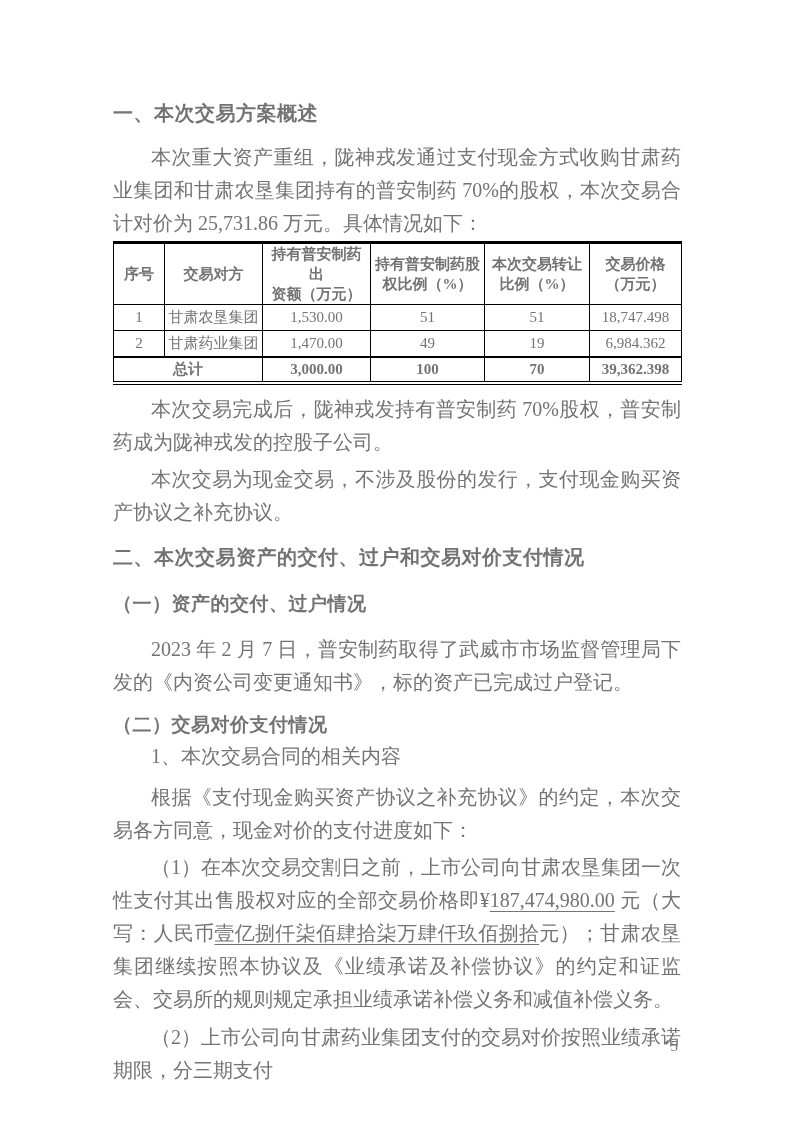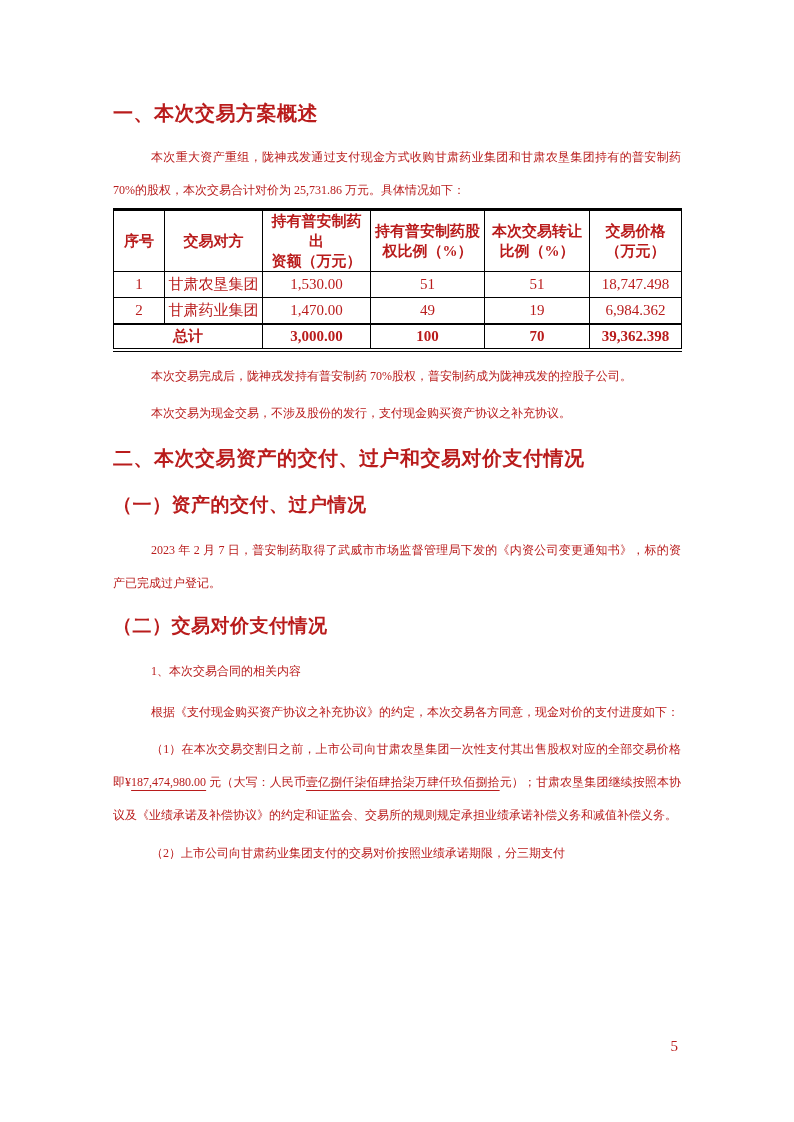--- a/index.html
+++ b/index.html
@@ -1,53 +1,53 @@
 <!DOCTYPE html>
 <html><head>
 <meta charset="utf-8">
 <style>
   html,body { margin:0; padding:0; background:#ffffff; }
   .page {
     position:relative;
     width:794px; height:1122px;
     background:#ffffff;
-    color:#b91c1c;
+    color:#737373;
     font-family:"Liberation Serif","DejaVu Serif",serif;
     overflow:hidden;
   }
   .content { padding:0 113px; overflow:hidden; }
 
   .h1 {
     font-family:"Liberation Sans","DejaVu Sans",sans-serif;
     font-weight:bold; font-size:20px; line-height:28px;
     margin:0; letter-spacing:0.5px;
   }
   .h2 {
     font-family:"Liberation Sans","DejaVu Sans",sans-serif;
     font-weight:bold; font-size:19px; line-height:26px;
     margin:0; letter-spacing:0.5px;
   }
   .para {
-    font-size:12px; line-height:33px;
+    font-size:20px; line-height:33px;
     text-align:justify; text-justify:inter-ideograph;
     text-indent:38px; margin:0;
   }
   .u { text-decoration:underline; text-underline-offset:4px; text-decoration-thickness:1px;margin-top:40px; }
 
   
   .mt-h1a { margin-top:99px; }
   .mt-p1  { margin-top:14px; }
   .mt-tbl { margin-top:1px; }
   .mt-p2  { margin-top:8px; }
   .mt-p3  { margin-top:4px; }
   .mt-h1b { margin-top:13px; line-height:30px; }
   .mt-h2a { margin-top:19px; }
   .mt-p4  { margin-top:16px; }
   .mt-h2b { margin-top:13px; }
-  .mt-p5  { margin-top:16px; }
+  .mt-p5  { margin-top:2px; }
   .mt-p6  { margin-top:8px; }
   .mt-p7  { margin-top:4px; }
   .mt-p8  { margin-top:5px; }
 
   table.deal {
     width:568px; table-layout:fixed; border-collapse:collapse;
     border-top:3px solid #000;
     border-bottom:4px double #000;
   }
   table.deal th, table.deal td {

